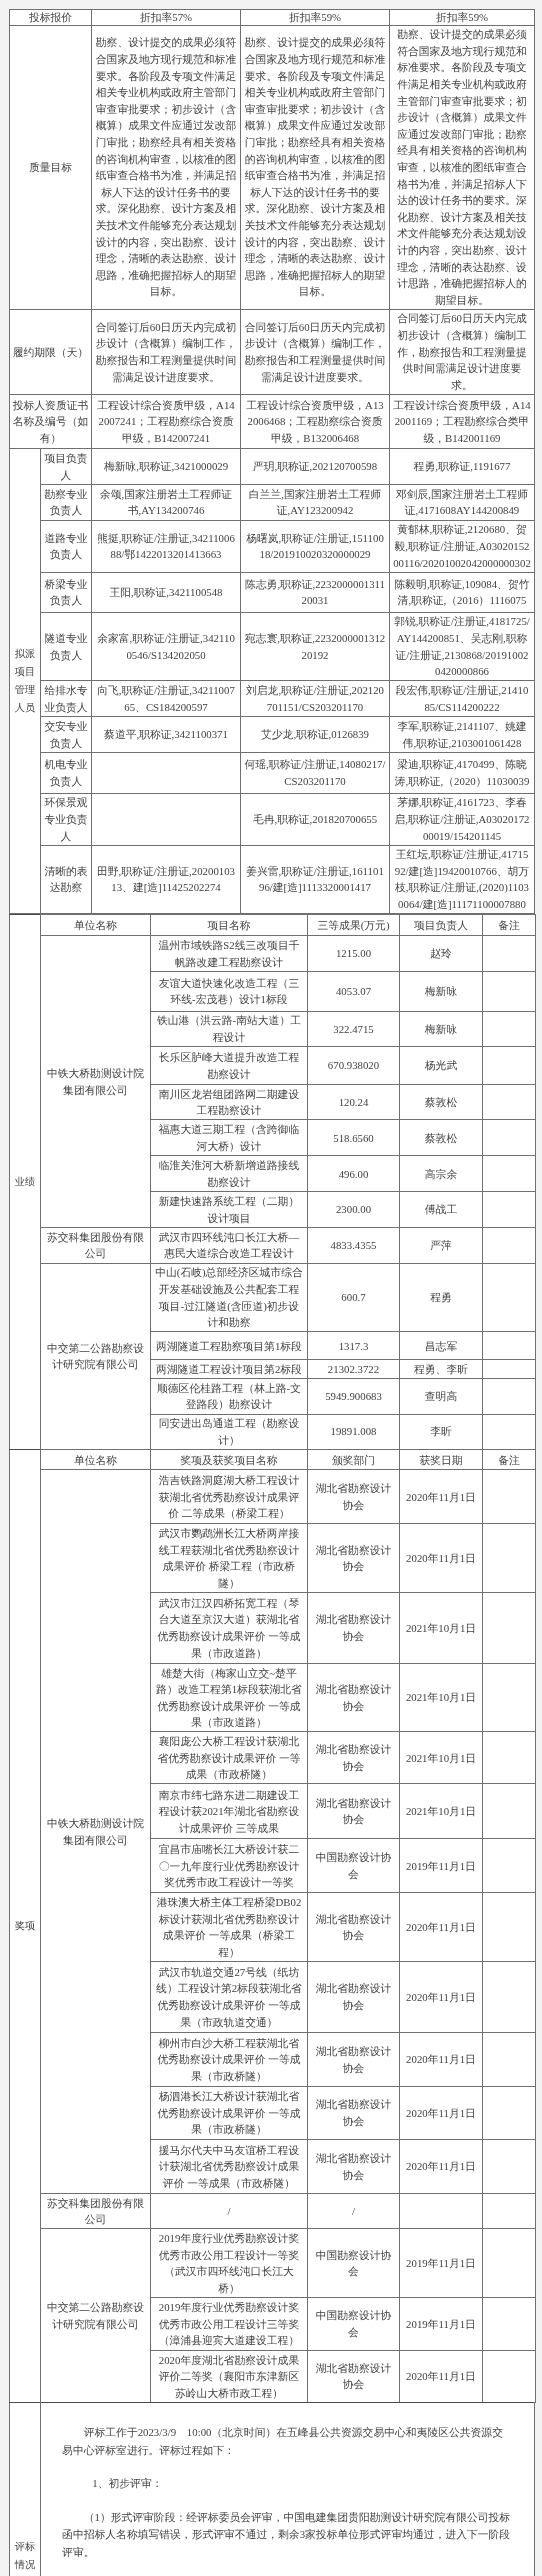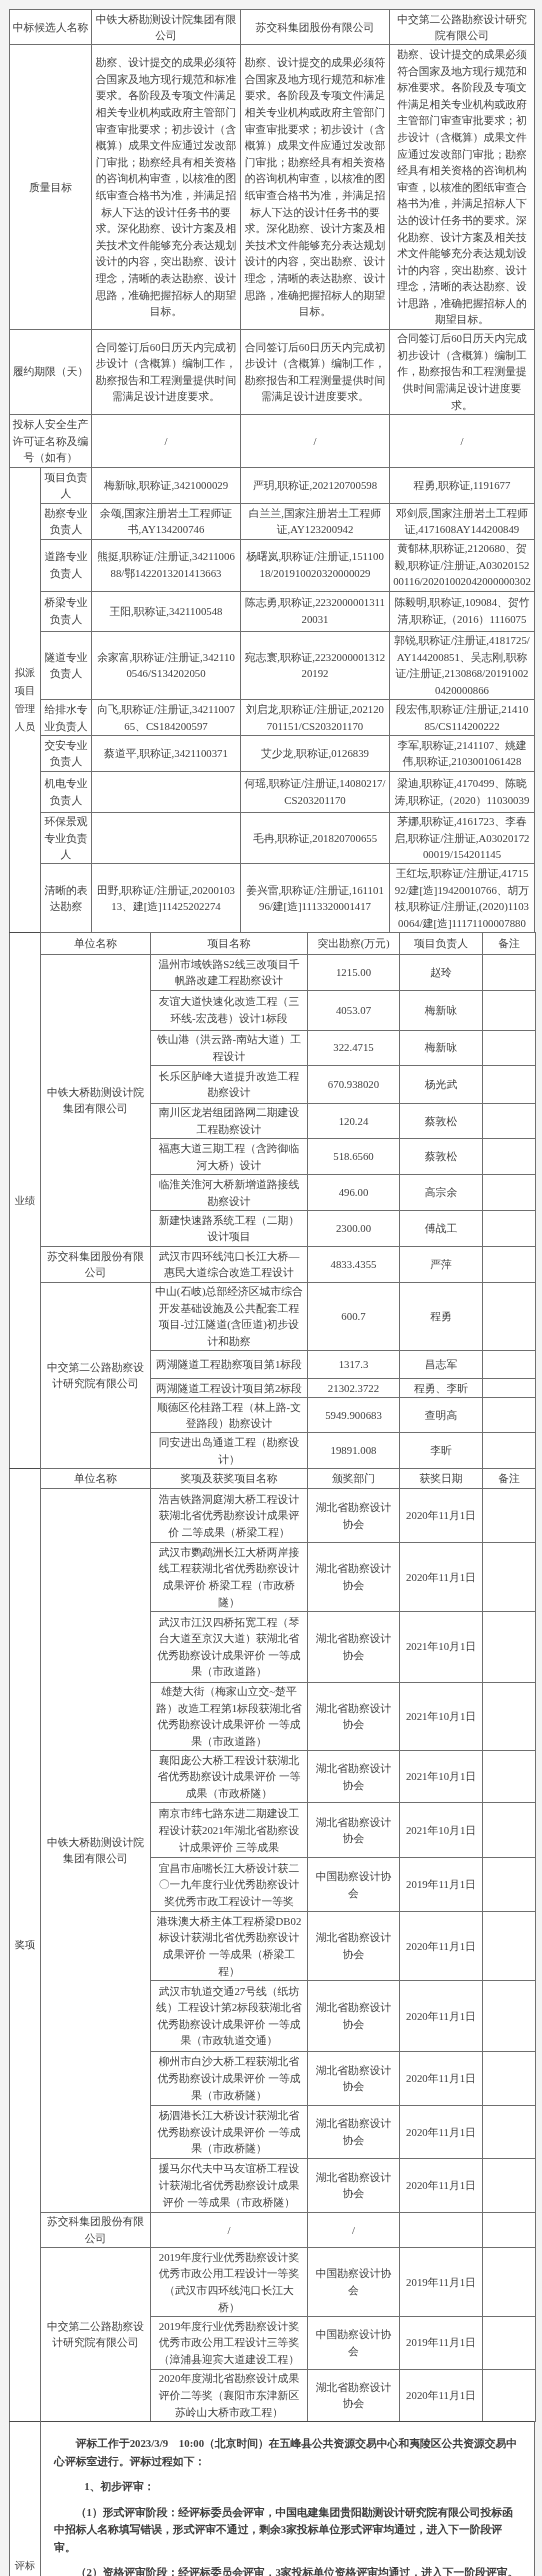--- a/index.html
+++ b/index.html
@@ -31,60 +31,60 @@
   }
   .lab{padding:0.6px 1.9px;}
   .vlab{padding:0 1.3px;font-size:10.2px;line-height:18px;}
   .sec > tbody > tr:first-child > td{border-top:1.3px solid #4a4a4a;}
   .tight td{line-height:13.4px;}
   .eval-cell{
     text-align:left;
     vertical-align:top;
     padding:5.1px 7.6px 3.8px 5.1px;
   }
-  .eval-cell p{margin:8px;line-height:17.5px;font-weight:bold;}
+  .eval-cell p{margin:16px;line-height:17.5px;}
   .ind2{text-indent:2em;}
   .ind3{text-indent:2.8em;}
 </style>
 </head>
 <body>
 
 <div class="doc">
 
   <table>
     <colgroup>
         <col style="width:82px">
         <col style="width:149px">
         <col style="width:149px">
         <col style="width:145px">
       </colgroup>
     <tbody>
-      <tr style="height:32px">
-        <td class="lab">中标候选人名称</td>
-        <td>中铁大桥勘测设计院集团有限公司</td>
-        <td>苏交科集团股份有限公司</td>
-        <td>中交第二公路勘察设计研究院有限公司</td>
+      <tr class="tight" style="height:14.7px">
+        <td class="lab">投标报价</td>
+        <td>折扣率57%</td>
+        <td>折扣率59%</td>
+        <td>折扣率59%</td>
       </tr>
       <tr style="height:249px">
         <td class="lab">质量目标</td>
         <td>勘察、设计提交的成果必须符合国家及地方现行规范和标准要求。各阶段及专项文件满足相关专业机构或政府主管部门审查审批要求；初步设计（含概算）成果文件应通过发改部门审批；勘察经具有相关资格的咨询机构审查，以核准的图纸审查合格书为准，并满足招标人下达的设计任务书的要求。深化勘察、设计方案及相关技术文件能够充分表达规划设计的内容，突出勘察、设计理念，清晰的表达勘察、设计思路，准确把握招标人的期望目标。</td>
         <td>勘察、设计提交的成果必须符合国家及地方现行规范和标准要求。各阶段及专项文件满足相关专业机构或政府主管部门审查审批要求；初步设计（含概算）成果文件应通过发改部门审批；勘察经具有相关资格的咨询机构审查，以核准的图纸审查合格书为准，并满足招标人下达的设计任务书的要求。深化勘察、设计方案及相关技术文件能够充分表达规划设计的内容，突出勘察、设计理念，清晰的表达勘察、设计思路，准确把握招标人的期望目标。</td>
         <td>勘察、设计提交的成果必须符合国家及地方现行规范和标准要求。各阶段及专项文件满足相关专业机构或政府主管部门审查审批要求；初步设计（含概算）成果文件应通过发改部门审批；勘察经具有相关资格的咨询机构审查，以核准的图纸审查合格书为准，并满足招标人下达的设计任务书的要求。深化勘察、设计方案及相关技术文件能够充分表达规划设计的内容，突出勘察、设计理念，清晰的表达勘察、设计思路，准确把握招标人的期望目标。</td>
       </tr>
       <tr style="height:71px">
         <td class="lab">履约期限（天）</td>
         <td>合同签订后60日历天内完成初步设计（含概算）编制工作，勘察报告和工程测量提供时间需满足设计进度要求。</td>
         <td>合同签订后60日历天内完成初步设计（含概算）编制工作，勘察报告和工程测量提供时间需满足设计进度要求。</td>
         <td>合同签订后60日历天内完成初步设计（含概算）编制工作，勘察报告和工程测量提供时间需满足设计进度要求。</td>
       </tr>
-      <tr style="height:53px">
-        <td class="lab">投标人安全生产许可证名称及编号（如有）</td>
-        <td>/</td>
-        <td>/</td>
-        <td>/</td>
+      <tr style="height:54px">
+        <td class="lab">投标人资质证书名称及编号（如有）</td>
+        <td>工程设计综合资质甲级，A142007241；工程勘察综合资质甲级，B142007241</td>
+        <td>工程设计综合资质甲级，A132006468；工程勘察综合资质甲级，B132006468</td>
+        <td>工程设计综合资质甲级，A142001169；工程勘察综合类甲级，B142001169</td>
       </tr>
     </tbody>
   </table>
 
   <table>
     <colgroup>
         <col style="width:31px">
         <col style="width:51px">
         <col style="width:149px">
         <col style="width:149px">
@@ -162,21 +162,21 @@
         <col style="width:157px">
         <col style="width:92px">
         <col style="width:83px">
         <col style="width:53px">
       </colgroup>
     <tbody>
       <tr style="height:21.7px">
         <td class="lab vlab" rowspan="15">业绩</td>
         <th>单位名称</th>
         <th>项目名称</th>
-        <th>突出勘察(万元)</th>
+        <th>三等成果(万元)</th>
         <th>项目负责人</th>
         <th>备注</th>
       </tr>
       <tr style="height:34px">
         <td rowspan="8">中铁大桥勘测设计院集团有限公司</td>
         <td>温州市域铁路S2线三改项目千帆路改建工程勘察设计</td>
         <td>1215.00</td>
         <td>赵玲</td>
         <td></td>
       </tr>

